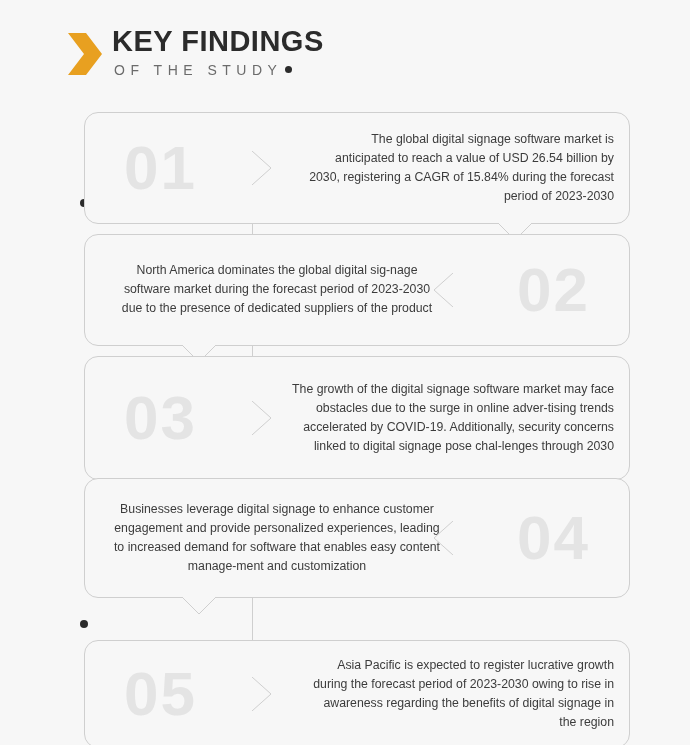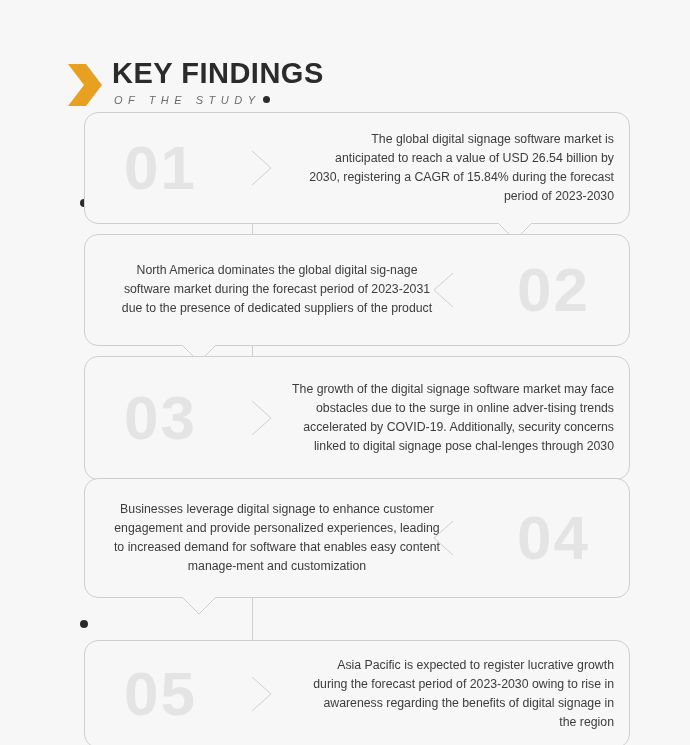--- a/index.html
+++ b/index.html
@@ -14,22 +14,21 @@
     overflow: hidden;
     position: relative;
   }
 
   
   .header {
     position: absolute;
     left: 68px;
     top: 26px;
     display: flex;
-    align-items: flex-end;
-    margin-top: 32px;
+    align-items: center;
   }
   .chevron-mark {
     width: 34px;
     height: 42px;
     margin-right: 10px;
     margin-top: 3px;
     flex: 0 0 auto;
   }
   .title-block {
     display: flex;
@@ -37,27 +36,26 @@
   }
   .title-main {
     font-size: 29px;
     font-weight: bold;
     letter-spacing: 0.5px;
     color: #2b2b2b;
     line-height: 1.05;
     white-space: nowrap;
   }
   .title-sub {
-    font-size: 11px;
+    font-size: 14px;
     letter-spacing: 5.5px;
     color: #6b6b6b;
     margin-top: 6px;
     margin-left: 2px;
     white-space: nowrap;
-    font-style: italic;
   }
   .sub-row {
     display: flex;
     align-items: center;
   }
   .sub-dot {
     width: 7px;
     height: 7px;
     border-radius: 50%;
     background: #2b2b2b;
@@ -192,21 +190,21 @@
     <div class="down-arrow" style="left:414px; top:110px;">
       <svg width="34" height="20" viewBox="0 0 34 20" xmlns="http://www.w3.org/2000/svg">
         <polyline points="0,1 17,18 34,1" fill="#f7f7f7" stroke="#cfcfcf" stroke-width="1"></polyline>
       </svg>
     </div>
   </div>
 
   <div class="row" style="top:234px;">
     <div class="card"></div>
     <div class="num right">02</div>
-    <div class="txt left-side" style="left:28px; width:330px; text-align:center;">North America dominates the global digital sig-nage software market during the forecast period of 2023-2031 due to the presence of dedicated suppliers of the product</div>
+    <div class="txt left-side" style="left:28px; width:330px; text-align:center;">North America dominates the global digital sig-nage software market during the forecast period of 2023-2030 due to the presence of dedicated suppliers of the product</div>
     <div class="notch" style="left:348px;">
       <svg width="22" height="34" viewBox="0 0 22 34" xmlns="http://www.w3.org/2000/svg">
         <polyline points="21,0 2,17 21,34" fill="#f7f7f7" stroke="#cfcfcf" stroke-width="1"></polyline>
       </svg>
     </div>
     <div class="down-arrow" style="left:98px; top:110px;">
       <svg width="34" height="20" viewBox="0 0 34 20" xmlns="http://www.w3.org/2000/svg">
         <polyline points="0,1 17,18 34,1" fill="#f7f7f7" stroke="#cfcfcf" stroke-width="1"></polyline>
       </svg>
     </div>

